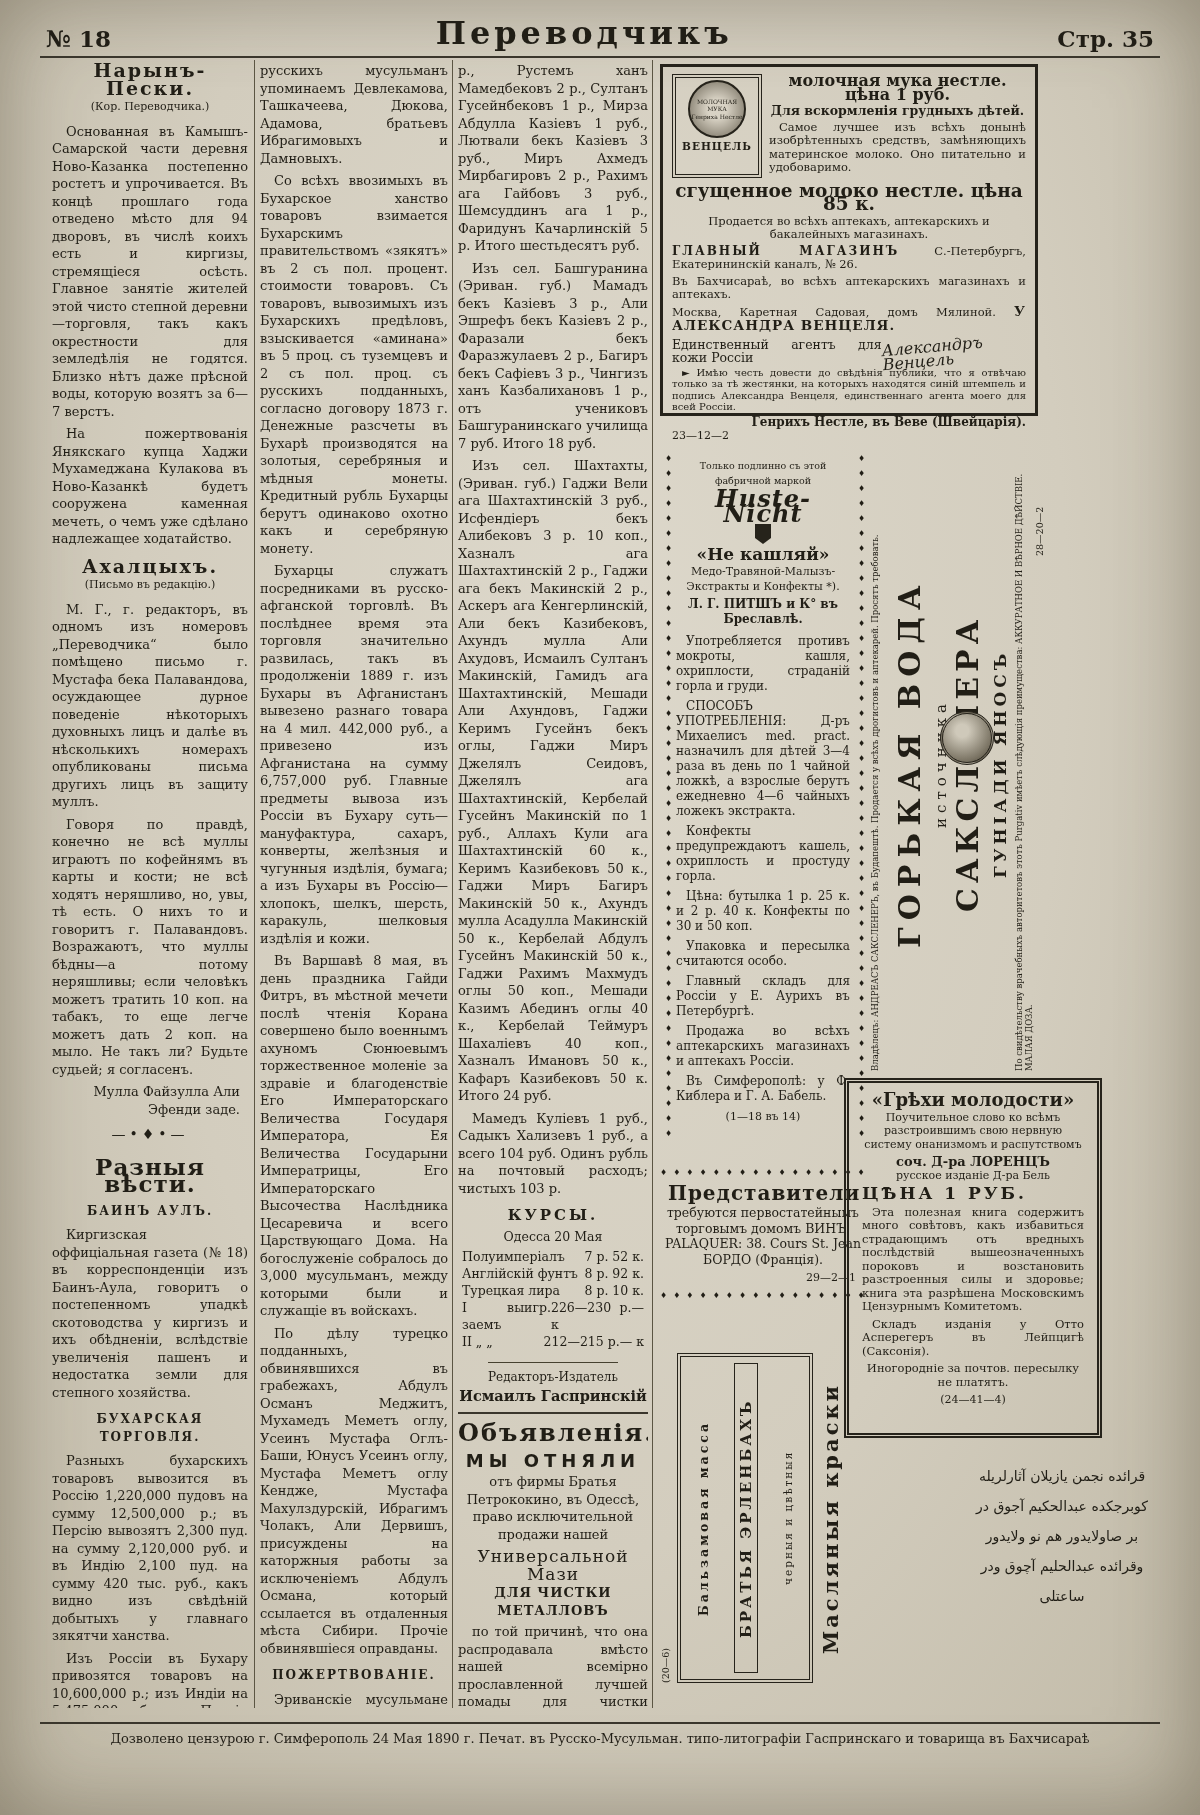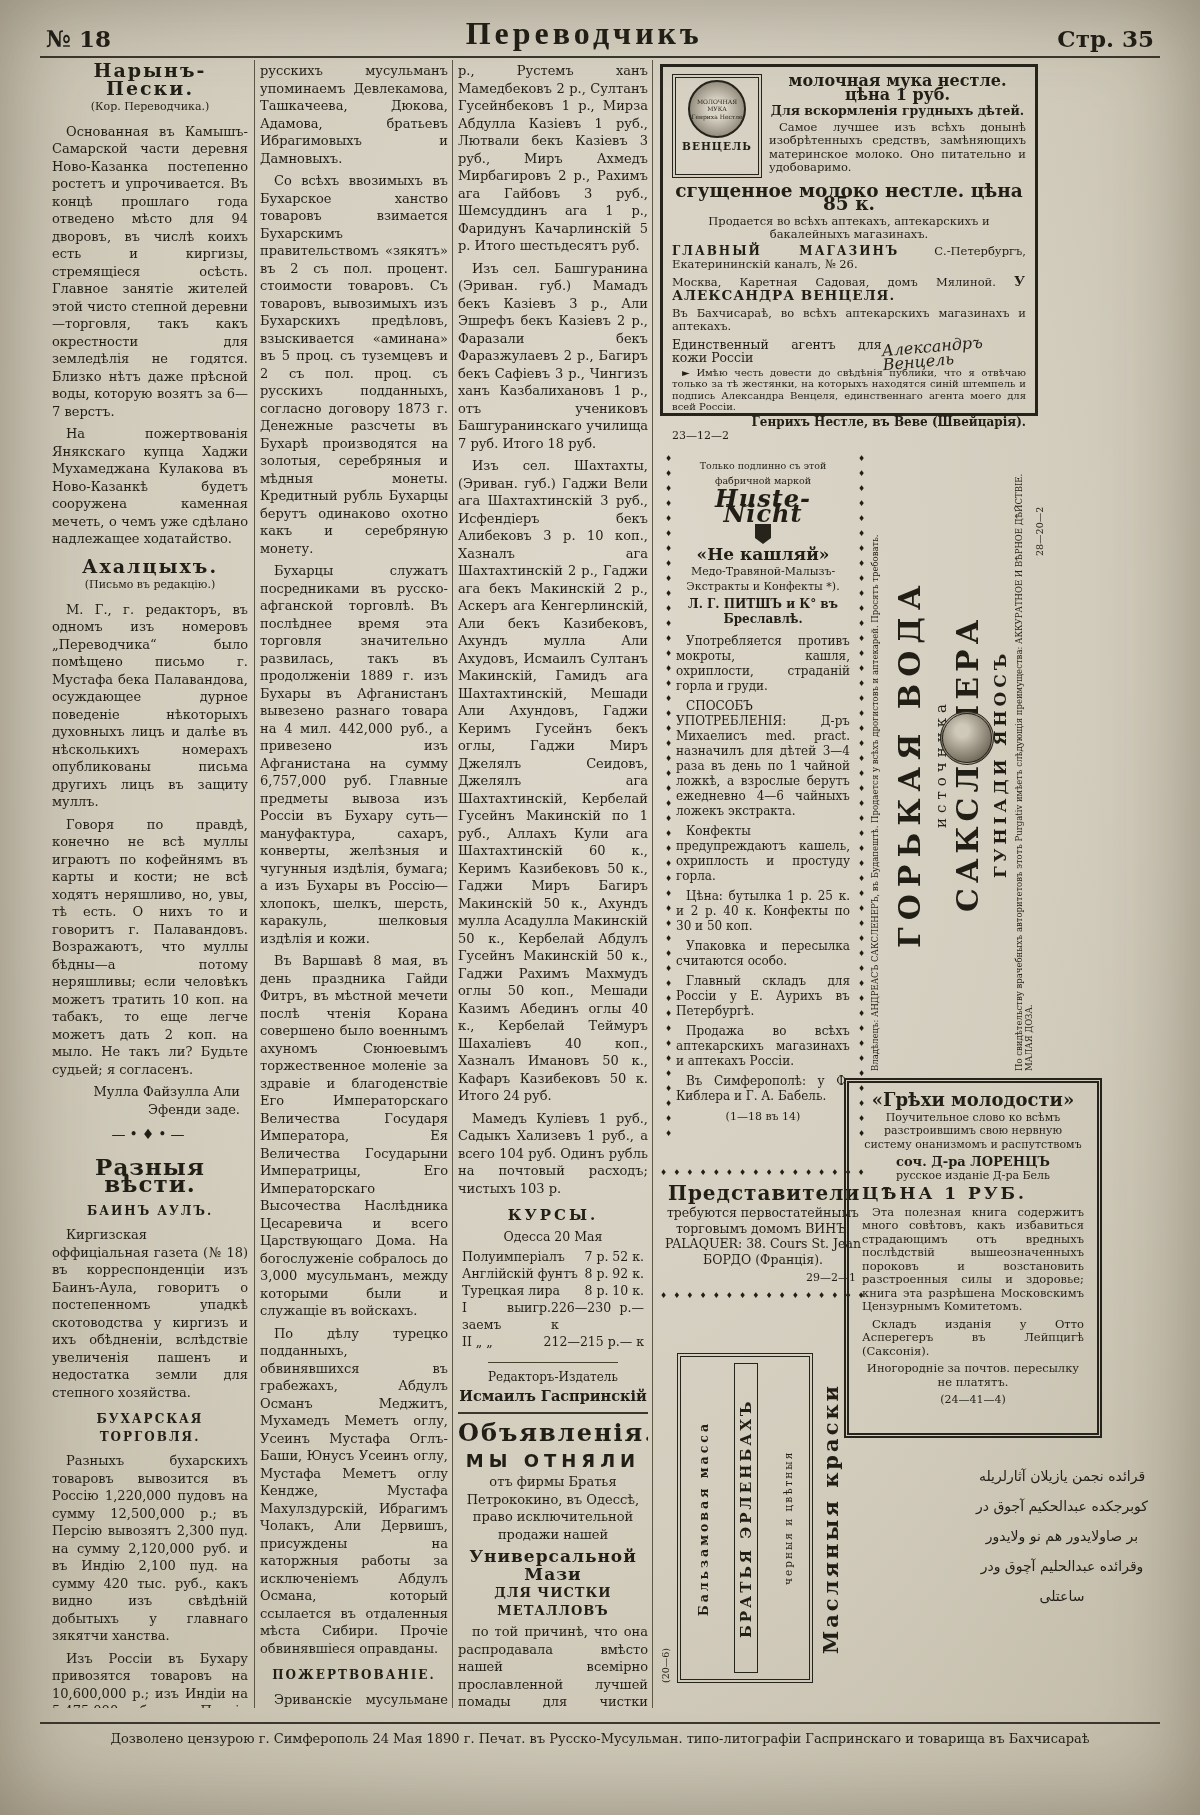--- a/index.html
+++ b/index.html
@@ -10,21 +10,21 @@
     background: radial-gradient(ellipse at 50% 35%, #ddd8cb 0%, #d3cdbe 55%, #bfb8a5 100%);
     color: var(--ink, #211e16);
     font-family:"DejaVu Serif","Liberation Serif",serif;
     box-shadow: inset 0 0 90px rgba(60,50,30,.4);
     overflow:hidden;
   }
   
   .masthead { position:absolute; top:10px; left:46px; right:46px; height:42px;
     display:flex; justify-content:space-between; align-items:flex-end; }
   .issue-no,.page-no { font-size:23px; font-weight:bold; }
-  .paper-title { margin:0; font-size:32px; font-weight:bold; letter-spacing:4px;font-family:Liberation Serif, serif; }
+  .paper-title { margin:0; font-size:32px; font-weight:bold; letter-spacing:4px; }
   .mast-rule { position:absolute; top:56px; left:40px; right:40px; border-top:2.5px solid #3a362c; }
   .vsep { position:absolute; top:60px; height:1648px; border-left:1px solid #5b5543; }
   
   .col { position:absolute; top:62px; height:1646px; overflow:hidden;
     font-size:13px; line-height:17.5px; text-align:justify; }
   .col p { margin:0 0 5px; text-indent:14px; }
   .c { text-align:center !important; text-indent:0 !important; }
   .art-title { margin:10px 0 1px; font-size:19px; font-weight:bold; text-align:center; letter-spacing:2px; }
   .art-sub { text-align:center; font-size:11px; margin-bottom:7px; }
   .section-title { margin:14px 0 4px; font-size:23px; font-weight:bold; text-align:center; letter-spacing:1px; }
@@ -37,21 +37,21 @@
   .kursy-place { text-align:center; font-size:12.5px; margin-bottom:3px; }
   .kursy-row { display:flex; justify-content:space-between; font-size:12.5px; line-height:17px; }
   
   .editor-rule { border-top:1px solid #46412f; width:130px; margin:12px auto 6px; }
   .editor-label { text-align:center; font-size:12px; }
   .editor-name { text-align:center; font-size:14.5px; font-weight:bold; margin-bottom:8px; }
   .obyav-title { border-top:2.5px solid #3a362c; padding-top:10px; margin:8px 0 10px;
     font-size:24px; font-weight:bold; text-align:center; letter-spacing:2px; }
   .admy-head { font-family:"DejaVu Sans","Liberation Sans",sans-serif; font-weight:bold;
     font-size:18px; letter-spacing:5px; text-align:center; margin:6px 0 4px; }
-  .ad-product { font-size:17px; font-weight:bold; text-align:center; letter-spacing:1px; margin:4px 0 1px; }
+  .ad-product { font-size:17px; font-weight:normal; text-align:center; letter-spacing:1px; margin:4px 0 1px; }
   .ad-product2 { font-size:13px; font-weight:bold; text-align:center; letter-spacing:1px; margin-bottom:4px; }
   .hand { font-weight:bold; }
   
   .ads { position:absolute; left:660px; top:58px; width:506px; height:1650px; }
   .nestle { position:absolute; left:0; top:6px; width:378px; height:352px;
     border:3px solid #26231b; padding:7px 9px; font-size:11.5px; line-height:13.5px; text-align:justify; }
   .nestle p { margin:0 0 3px; text-indent:10px; }
   .nestle-headrow { display:flex; gap:7px; }
   .stamp { flex:0 0 90px; border:1px solid #26231b; box-shadow:inset 0 0 0 2px #d3cdbe, inset 0 0 0 3px #26231b;
     padding:5px 3px 3px; text-align:center; }
@@ -241,22 +241,22 @@
         </div>
         <div style="flex:1">
           <div class="nestle-h1">молочная мука нестле. цѣна 1 руб.</div>
           <div class="nestle-h2">Для вскормленія грудныхъ дѣтей.</div>
           <p>Самое лучшее изъ всѣхъ донынѣ изобрѣтенныхъ средствъ, замѣняющихъ материнское молоко. Оно питательно и удобоваримо.</p>
         </div>
       </div>
       <div class="nestle-h3">сгущенное молоко нестле. цѣна 85 к.</div>
       <p class="c">Продается во всѣхъ аптекахъ, аптекарскихъ и бакалейныхъ магазинахъ.</p>
       <p style="text-indent:0"><span class="store-name">ГЛАВНЫЙ МАГАЗИНЪ</span> <span>С.-Петербургъ, Екатерининскій каналъ, № 26.</span></p>
+      <p style="text-indent:0">Въ Бахчисараѣ, во всѣхъ аптекарскихъ магазинахъ и аптекахъ.</p>
       <p style="text-indent:0"><span>Москва, Каретная Садовая, домъ Мялиной.</span> <span class="nestle-vendor">У АЛЕКСАНДРА ВЕНЦЕЛЯ.</span></p>
-      <p style="text-indent:0">Въ Бахчисараѣ, во всѣхъ аптекарскихъ магазинахъ и аптекахъ.</p>
       <div class="agent-row">
         <span class="agent-label">Единственный агентъ для кожи Россіи</span>
         <span class="sig">Александръ Венцель</span>
       </div>
       <p class="nestle-notice"><span class="hand">►</span> <span>Имѣю честь довести до свѣдѣнія публики, что я отвѣчаю только за тѣ жестянки, на которыхъ находятся синій штемпель и подпись Александра Венцеля, единственнаго агента моего для всей Россіи.</span></p>
       <div class="nestle-signed">Генрихъ Нестле, въ Веве (Швейцарія).</div>
       <div class="nestle-ref">23—12—2</div>
     </div>
 
     <div class="huste">

